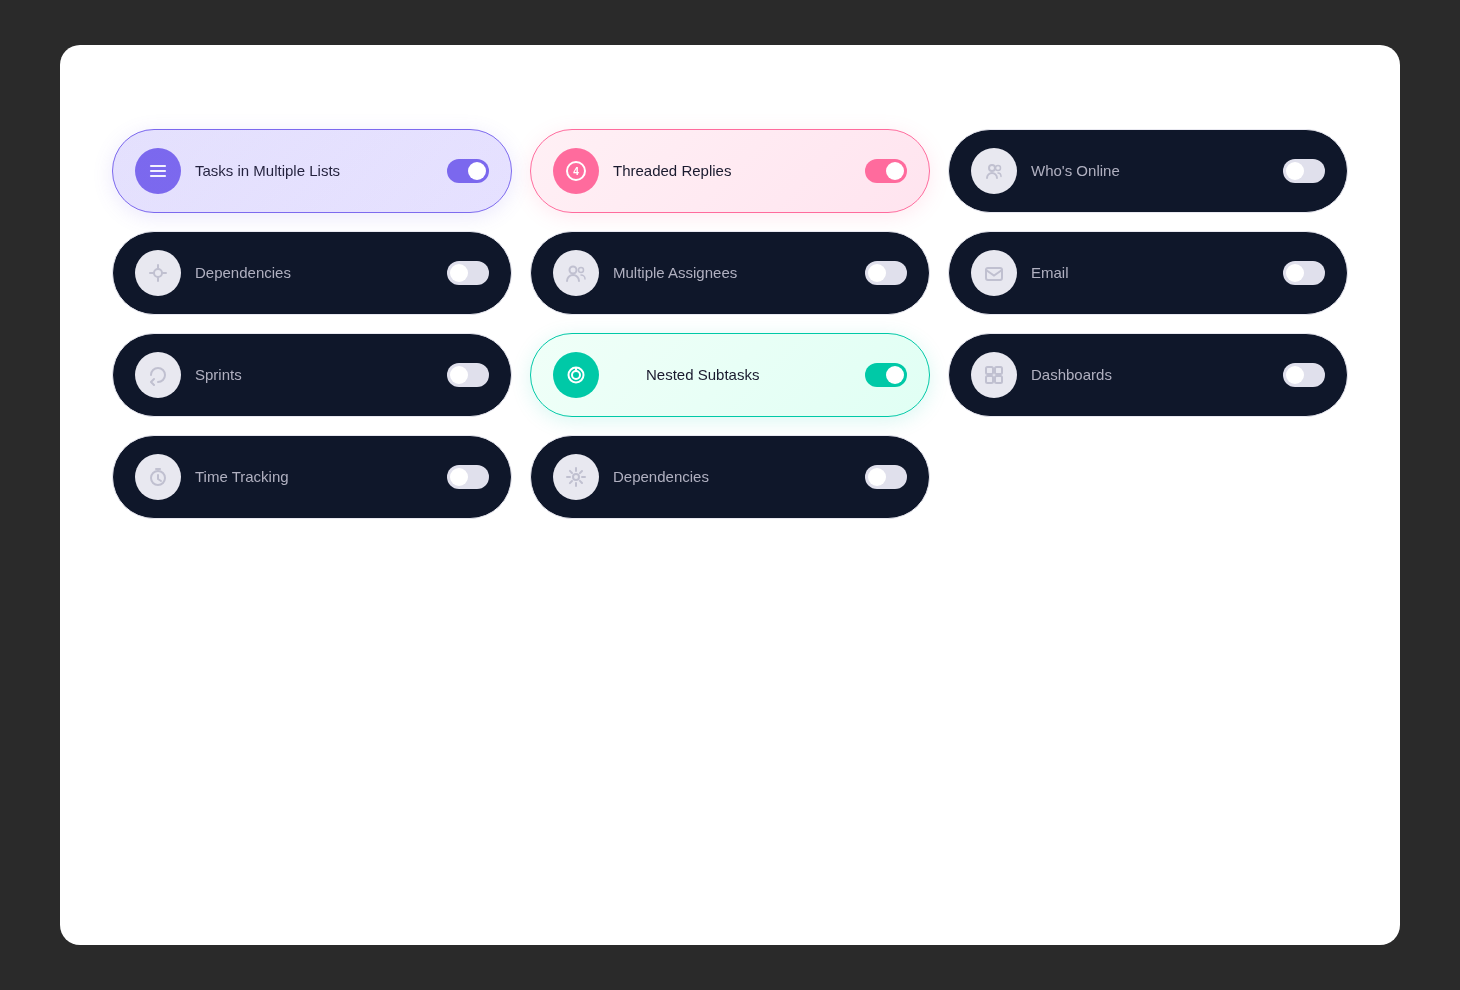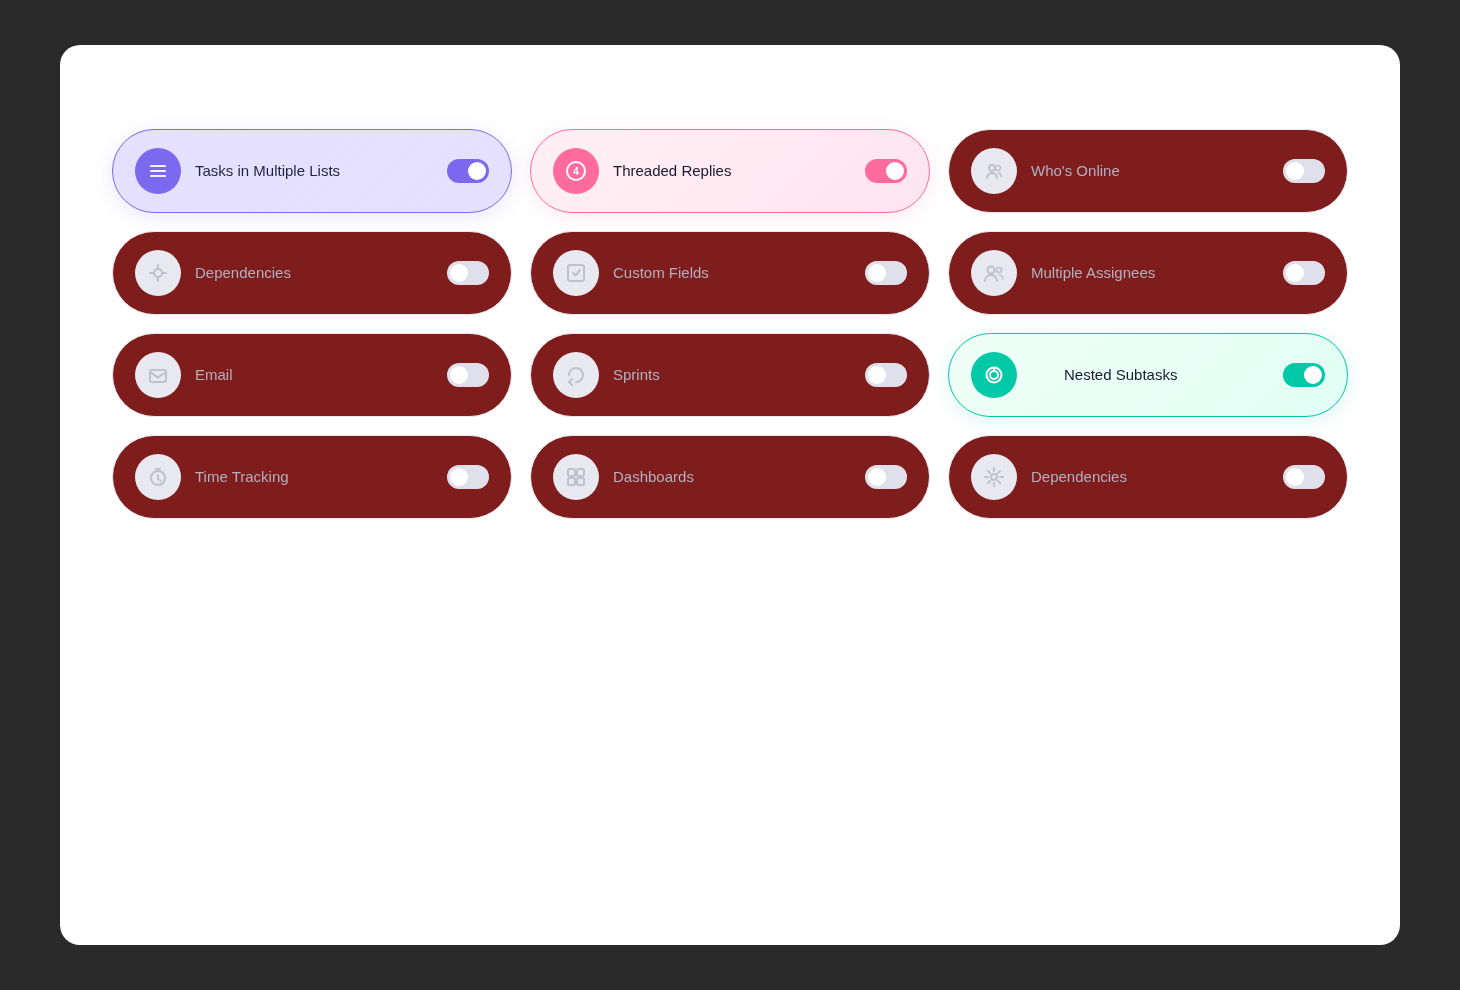--- a/index.html
+++ b/index.html
@@ -30,21 +30,21 @@
       grid-template-columns: repeat(3, 1fr);
       gap: 18px;
     }
     .card {
       border: 1.5px solid #e8e8f0;
       border-radius: 50px;
       padding: 18px 22px;
       display: flex;
       align-items: center;
       gap: 14px;
-      background: #7f1d1d;
+      background: #0f172a;
       position: relative;
     }
     .card.active-blue {
       border-color: #7b68ee;
       background: linear-gradient(135deg, #f0eeff 0%, #e8e4ff 100%);
     }
     .card.active-pink {
       border-color: #ff6b9d;
       background: linear-gradient(135deg, #fff0f5 0%, #ffe4ef 100%);
     }
@@ -211,34 +211,20 @@
         <span class="card-label dim">Dependencies</span>
         <div class="toggle">
           <div class="toggle-track off">
             <div class="toggle-knob off"></div>
           </div>
         </div>
       </div>
       <div class="card ">
         <div class="icon-circle gray">
           <svg width="22" height="22" viewBox="0 0 22 22" fill="none">
-    <rect x="3" y="3" width="16" height="16" rx="2" stroke="#c0c0d0" stroke-width="2"></rect>
-    <path d="M8 11l2.5 2.5L15 8" stroke="#c0c0d0" stroke-width="2" stroke-linecap="round" stroke-linejoin="round"></path>
-  </svg>
-        </div>
-        <span class="card-label dim">Custom Fields</span>
-        <div class="toggle">
-          <div class="toggle-track off">
-            <div class="toggle-knob off"></div>
-          </div>
-        </div>
-      </div>
-      <div class="card ">
-        <div class="icon-circle gray">
-          <svg width="22" height="22" viewBox="0 0 22 22" fill="none">
     <circle cx="8" cy="8" r="3.5" stroke="#c0c0d0" stroke-width="2"></circle>
     <path d="M2 19c0-3.5 2.7-6 6-6s6 2.5 6 6" stroke="#c0c0d0" stroke-width="2" stroke-linecap="round"></path>
     <circle cx="16" cy="8" r="2.5" stroke="#c0c0d0" stroke-width="1.5"></circle>
     <path d="M16 13c2 0 4 1.5 4 4" stroke="#c0c0d0" stroke-width="1.5" stroke-linecap="round"></path>
   </svg>
         </div>
         <span class="card-label dim">Multiple Assignees</span>
         <div class="toggle">
           <div class="toggle-track off">
             <div class="toggle-knob off"></div>
@@ -284,51 +270,51 @@
         <span class="card-label ">Nested Subtasks</span>
         <div class="toggle">
           <div class="toggle-track on-green">
             <div class="toggle-knob on"></div>
           </div>
         </div>
       </div>
       <div class="card ">
         <div class="icon-circle gray">
           <svg width="22" height="22" viewBox="0 0 22 22" fill="none">
-    <circle cx="11" cy="12" r="7" stroke="#c0c0d0" stroke-width="2"></circle>
-    <path d="M11 9v4l3 2" stroke="#c0c0d0" stroke-width="2" stroke-linecap="round"></path>
-    <path d="M9 3h4" stroke="#c0c0d0" stroke-width="2" stroke-linecap="round"></path>
-  </svg>
-        </div>
-        <span class="card-label dim">Time Tracking</span>
-        <div class="toggle">
-          <div class="toggle-track off">
-            <div class="toggle-knob off"></div>
-          </div>
-        </div>
-      </div>
-      <div class="card ">
-        <div class="icon-circle gray">
-          <svg width="22" height="22" viewBox="0 0 22 22" fill="none">
     <rect x="3" y="3" width="7" height="7" rx="1.5" stroke="#c0c0d0" stroke-width="2"></rect>
     <rect x="12" y="3" width="7" height="7" rx="1.5" stroke="#c0c0d0" stroke-width="2"></rect>
     <rect x="3" y="12" width="7" height="7" rx="1.5" stroke="#c0c0d0" stroke-width="2"></rect>
     <rect x="12" y="12" width="7" height="7" rx="1.5" stroke="#c0c0d0" stroke-width="2"></rect>
   </svg>
         </div>
         <span class="card-label dim">Dashboards</span>
         <div class="toggle">
           <div class="toggle-track off">
             <div class="toggle-knob off"></div>
           </div>
         </div>
       </div>
       <div class="card ">
         <div class="icon-circle gray">
           <svg width="22" height="22" viewBox="0 0 22 22" fill="none">
+    <circle cx="11" cy="12" r="7" stroke="#c0c0d0" stroke-width="2"></circle>
+    <path d="M11 9v4l3 2" stroke="#c0c0d0" stroke-width="2" stroke-linecap="round"></path>
+    <path d="M9 3h4" stroke="#c0c0d0" stroke-width="2" stroke-linecap="round"></path>
+  </svg>
+        </div>
+        <span class="card-label dim">Time Tracking</span>
+        <div class="toggle">
+          <div class="toggle-track off">
+            <div class="toggle-knob off"></div>
+          </div>
+        </div>
+      </div>
+      <div class="card ">
+        <div class="icon-circle gray">
+          <svg width="22" height="22" viewBox="0 0 22 22" fill="none">
     <circle cx="11" cy="11" r="3" stroke="#c0c0d0" stroke-width="2"></circle>
     <path d="M11 2v3M11 17v3M2 11h3M17 11h3M4.9 4.9l2.1 2.1M14.9 14.9l2.1 2.1M4.9 17.1l2.1-2.1M14.9 7.1l2.1-2.1" stroke="#c0c0d0" stroke-width="2" stroke-linecap="round"></path>
   </svg>
         </div>
         <span class="card-label dim">Dependencies</span>
         <div class="toggle">
           <div class="toggle-track off">
             <div class="toggle-knob off"></div>
           </div>
         </div>

